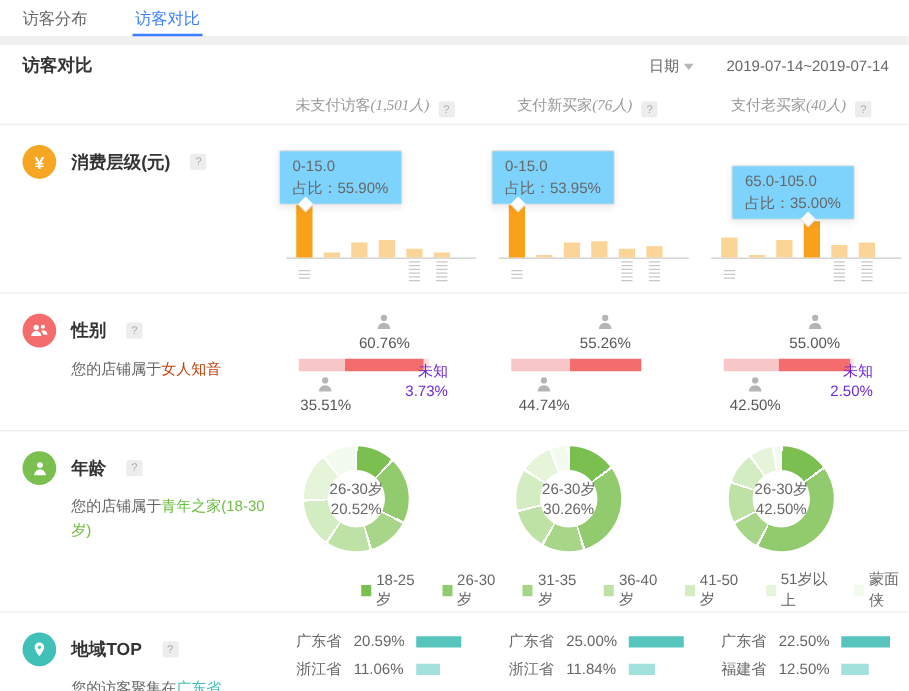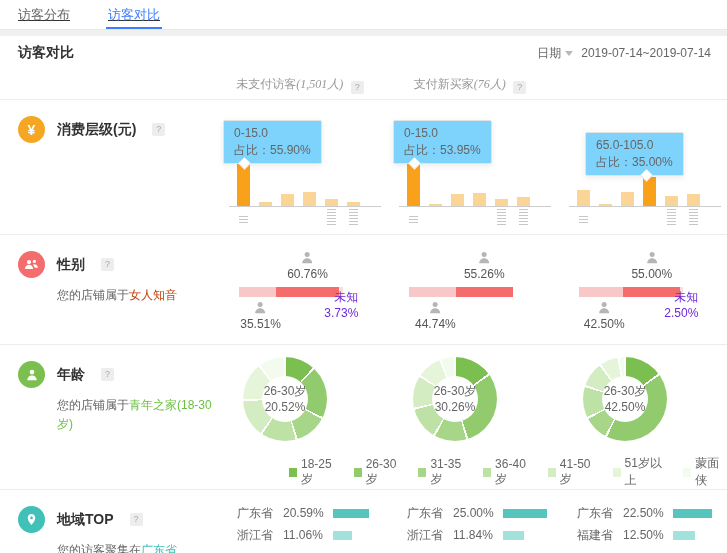--- a/index.html
+++ b/index.html
@@ -1,34 +1,34 @@
 <!DOCTYPE html>
 <html><head>
 <meta charset="utf-8">
 <style>
   * { box-sizing: border-box; margin: 0; padding: 0; }
   html,body { width:727px; height:553px; overflow:hidden; background:#fff;
     font-family:"Liberation Sans","DejaVu Sans",sans-serif; color:#333; }
 
   
   .tabbar { height:30px; display:flex; align-items:stretch; padding-left:18px; gap:38px;
-    background:#fff; border-bottom:1px solid #e9e9e9;text-decoration:underline; }
+    background:#fff; border-bottom:1px solid #e9e9e9; }
   .tab { font-size:13px; color:#666; display:flex; align-items:center; position:relative; cursor:pointer; }
   .tab.active { color:#3d7eff; }
   .tab.active::after { content:""; position:absolute; left:-2px; right:-2px; bottom:0; height:2px; background:#3d7eff; }
   .graystrip { height:6px; background:#f0f0f0; }
 
   
   .phead { height:34px; display:flex; align-items:center; padding:0 16px 0 18px; }
   .ptitle { font-size:14px; font-weight:bold; color:#333; }
   .pright { margin-left:auto; display:flex; align-items:center; gap:8px; }
   .datelabel { font-size:12px; color:#666; cursor:pointer; display:flex; align-items:center; gap:4px; }
   .caret { width:0; height:0; border-left:4px solid transparent; border-right:4px solid transparent;
     border-top:5px solid #b8b8b8; display:inline-block; }
-  .daterange { font-size:12px; color:#666; cursor:pointer; }
+  .daterange { font-size:12px; color:#666; margin-left:18px; cursor:pointer; }
 
   
   .colhead { display:grid; grid-template-columns:215px 170px 170px 172px; height:30px;
     align-items:center; border-bottom:1px solid #ececec; }
   .colhead .cell { text-align:center; font-size:12px; color:#999; }
   .colcount { font-style:italic; font-family:"Liberation Serif","DejaVu Serif",serif; }
   .help { display:inline-block; width:13px; height:13px; background:#ededed; border-radius:2px;
     color:#aaa; font-size:9px; line-height:13px; text-align:center; margin-left:4px;
     vertical-align:-2px; cursor:pointer; }
 
@@ -112,20 +112,24 @@
 <div class="colhead">
   <div class="cell"></div>
   <div class="cell">
     <span>未支付访客</span><span class="colcount"><span>(</span><span>1,501</span><span>人)</span></span>
     <span class="help">?</span>
   </div>
   <div class="cell">
     <span>支付新买家</span><span class="colcount"><span>(</span><span>76</span><span>人)</span></span>
     <span class="help">?</span>
   </div>
+  <div class="cell">
+    <span>支付老买家</span><span class="colcount"><span>(</span><span>40</span><span>人)</span></span>
+    <span class="help">?</span>
+  </div>
 </div>
 
 <div class="row row1">
   <div class="labelblock">
     <div class="lhead">
       <span class="cicon" style="background:#f5a623">¥</span>
       <span class="rtitle">消费层级(元)</span>
       <span class="help">?</span>
     </div>
   </div>

